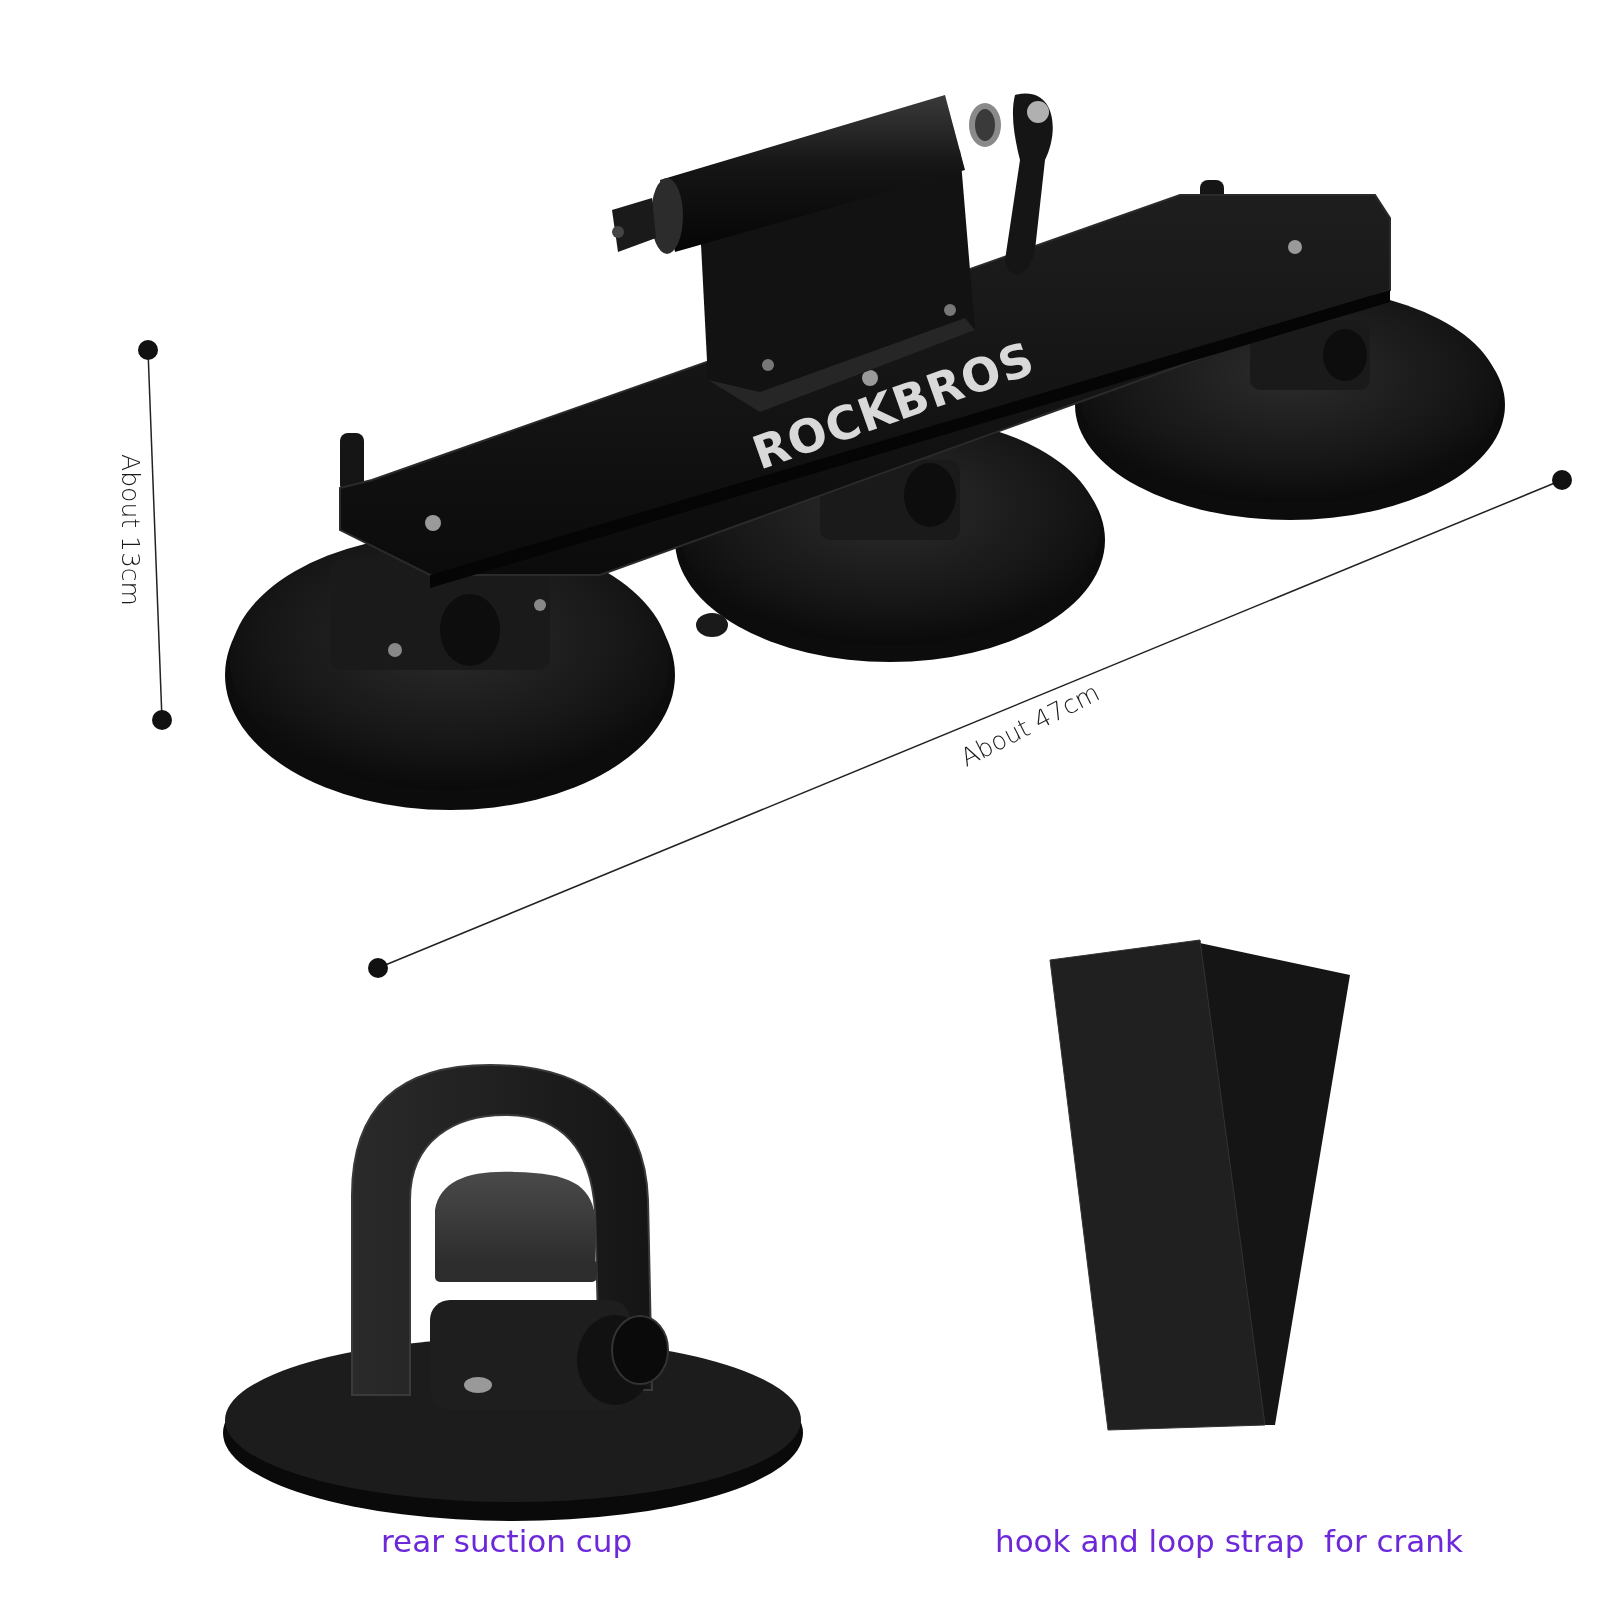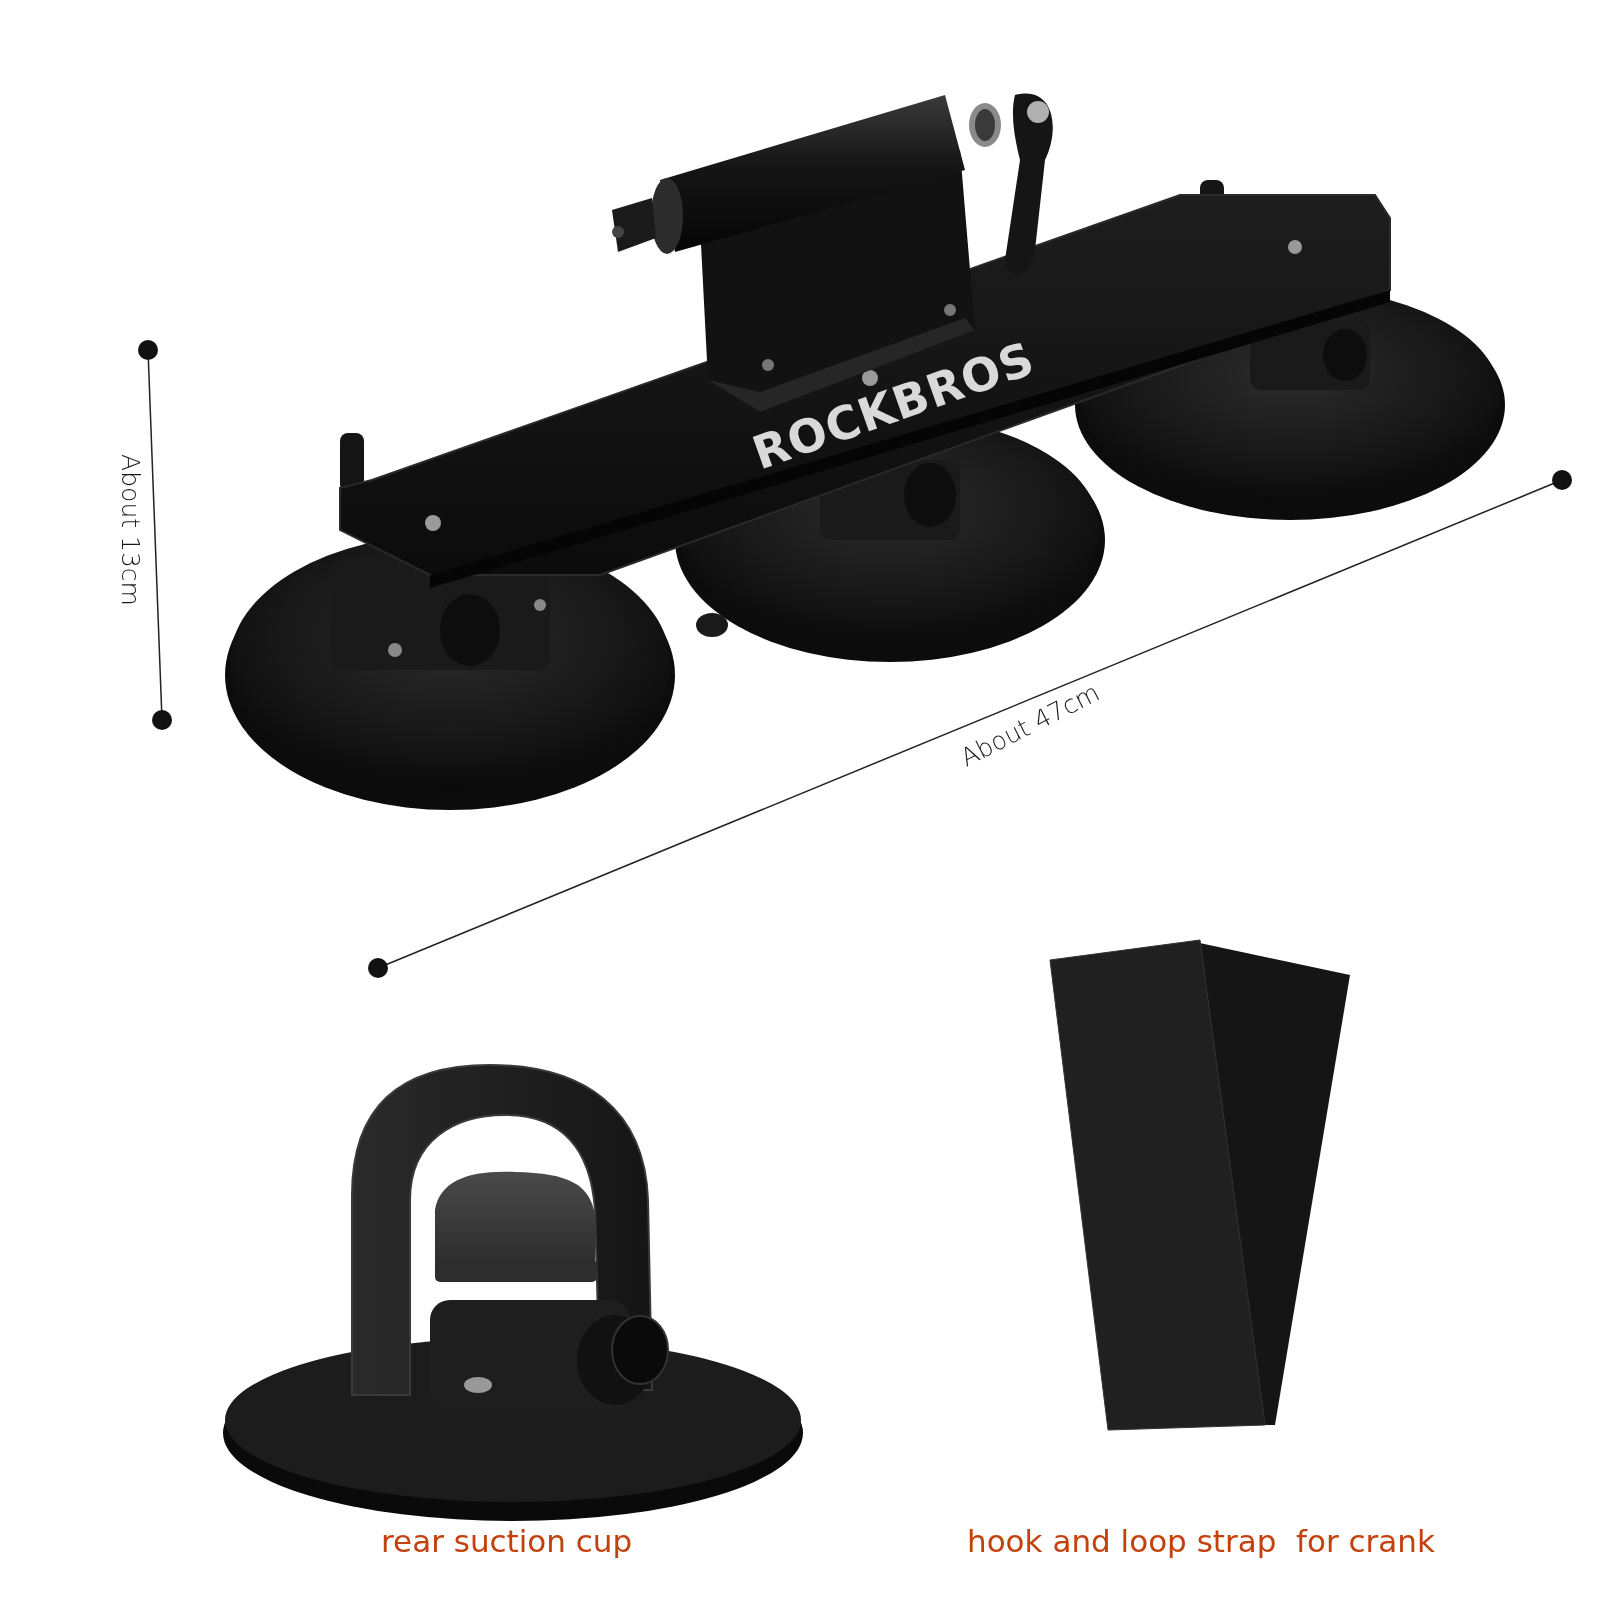--- a/index.html
+++ b/index.html
@@ -1,20 +1,20 @@
 <!DOCTYPE html>
 <html><head>
 <meta charset="utf-8">
 <style>
   html, body { margin: 0; padding: 0; background: #ffffff; }
   body { width: 1601px; height: 1601px; position: relative; overflow: hidden; font-family: "DejaVu Sans", sans-serif; }
   .canvas { position: absolute; left: 0; top: 0; width: 1601px; height: 1601px; }
   .label { position: absolute; color: #111111; white-space: nowrap; }
   .dim-label { font-family: "DejaVu Sans", sans-serif; font-size: 25px; font-weight: 300; color: #1a1a1a; }
-  .caption { font-family: "DejaVu Sans", sans-serif; font-size: 31px; font-weight: 500; color: #c2410c; }
+  .caption { font-family: "DejaVu Sans", sans-serif; font-size: 31px; font-weight: 500; color: #6d28d9; }
   #dim-height-label { left: 130px; top: 530px; transform: translate(-50%, -50%) rotate(90deg); transform-origin: center; }
   #dim-length-label { left: 1030px; top: 725px; transform: translate(-50%, -50%) rotate(-27deg); transform-origin: center; }
   #caption-cup { left: 381px; top: 1523px; }
   #caption-strap { left: 967px; top: 1523px; }
 </style>
 </head>
 <body>
 
 <div class="canvas">
   <svg width="1601" height="1601" viewBox="0 0 1601 1601" xmlns="http://www.w3.org/2000/svg">
@@ -129,14 +129,14 @@
 
     <g>
       <polygon points="1195,942 1350,975 1275,1425 1245,1425" fill="#151515"></polygon>
       <polygon points="1050,960 1200,940 1265,1425 1108,1430" fill="#202020" stroke="#333" stroke-width="1"></polygon>
     </g>
   </svg>
 
   <div class="label dim-label" id="dim-height-label">About 13cm</div>
   <div class="label dim-label" id="dim-length-label">About 47cm</div>
   <div class="label caption" id="caption-cup">rear suction cup</div>
-  <div class="label caption" id="caption-strap" style="white-space: pre;">hook and loop strap  for crank</div>
+  <div class="label caption" id="caption-strap" style="white-space: pre; margin-left: 28px;">hook and loop strap  for crank</div>
 </div>
 
 </body></html>

